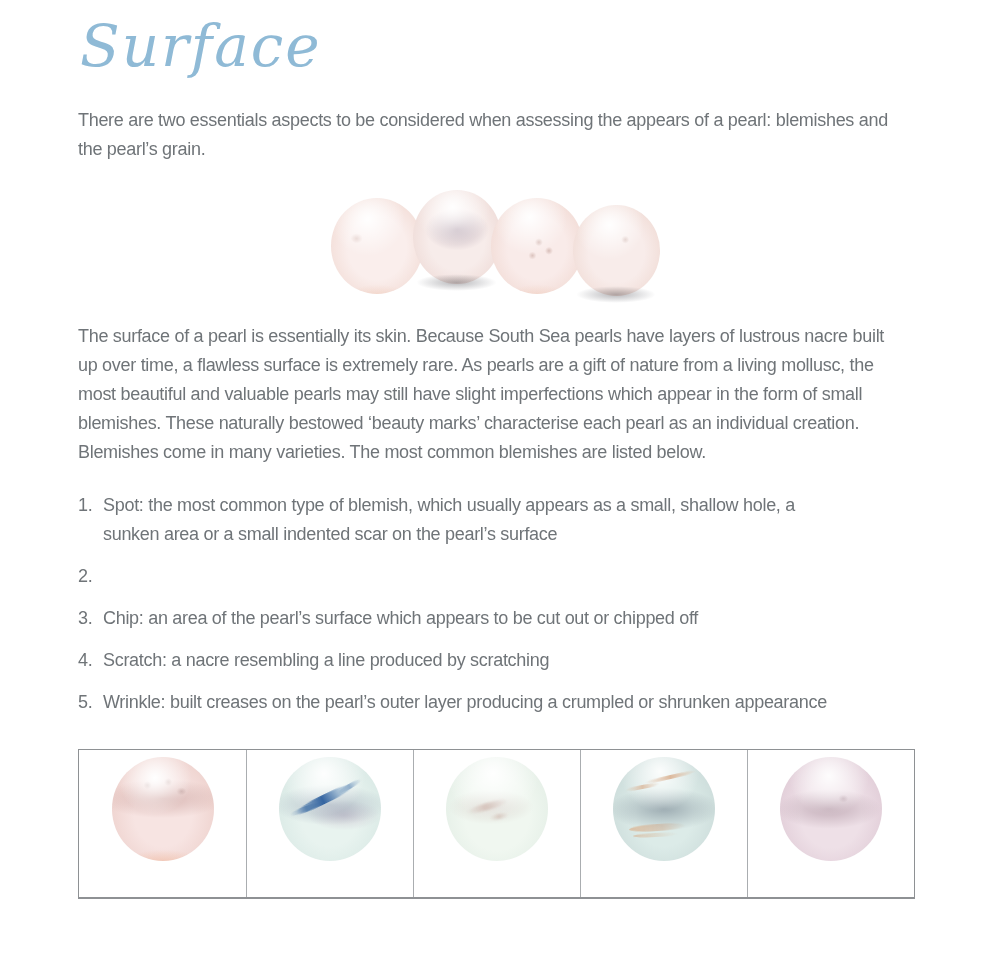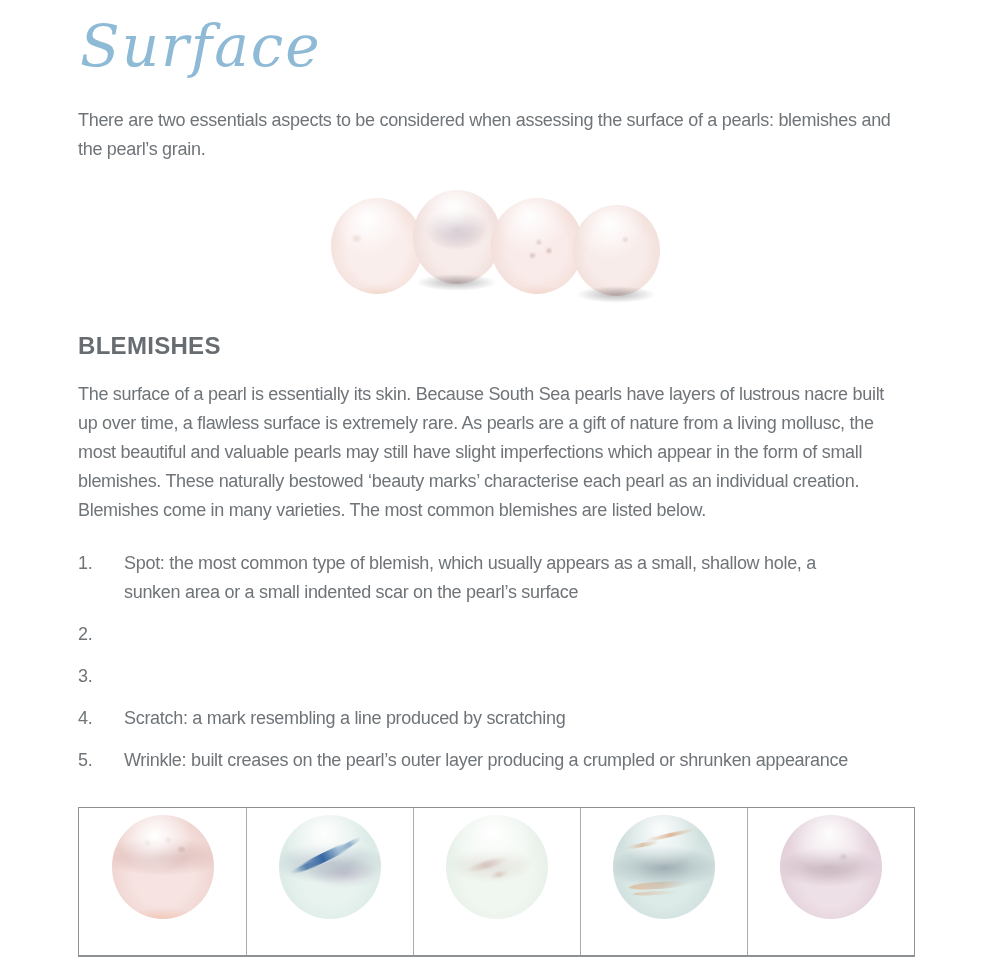--- a/index.html
+++ b/index.html
@@ -63,21 +63,21 @@
   .section-heading {
     margin:30px 78px 0 78px;
     font-size:24px; font-weight:700; color:#676c71; letter-spacing:.3px;
   }
   .body-par { margin:20px 86px 0 78px; max-width:838px; }
 
   
   .blist { margin:24px 78px 0 78px; }
   .bitem { display:flex; margin-bottom:13px; }
   .bnum { flex:0 0 25px; }
-  .btxt { flex:1; max-width:740px;margin-left:21px; }
+  .btxt { flex:1; max-width:740px; }
 
   
   .examples {
     margin:32px 0 0 78px; width:835px;
     display:grid; grid-template-columns:repeat(5, 1fr);
     border:1px solid #8e9194; border-bottom-width:2px;
     background:#ffffff;
   }
   .cell {
     position:relative; height:147px;
@@ -139,47 +139,47 @@
     radial-gradient(5px 4px at 62% 40%, rgba(160,130,140,.45) 0%, rgba(160,130,140,0) 100%),
     radial-gradient(ellipse at 50% 55%, #eee0e7 42%, #e3d0da 72%, #d7c2cf 100%); }
 </style>
 </head>
 <body>
 
 <div class="page">
 
   <div class="title">Surface</div>
 
-  <p class="copy intro">There are two essentials aspects to be considered when assessing the surface of a pearls: blemishes and the pearl’s grain.</p>
+  <p class="copy intro">There are two essentials aspects to be considered when assessing the appears of a pearl: blemishes and the pearl’s grain.</p>
 
   <div class="banner">
     <div class="pearl pl pl-a"></div>
     <div class="pearl pl pl-b"></div>
     <div class="pearl pl pl-c"></div>
     <div class="pearl pl pl-d"></div>
   </div>
 
-  <h2 class="section-heading">BLEMISHES</h2>
 
   <p class="copy body-par">The surface of a pearl is essentially its skin. Because South Sea pearls have layers of lustrous nacre built up over time, a flawless surface is extremely rare. As pearls are a gift of nature from a living mollusc, the most beautiful and valuable pearls may still have slight imperfections which appear in the form of small blemishes. These naturally bestowed ‘beauty marks’ characterise each pearl as an individual creation. Blemishes come in many varieties. The most common blemishes are listed below.</p>
 
   <div class="blist copy">
     <div class="bitem">
       <span class="bnum">1.</span>
       <span class="btxt">Spot: the most common type of blemish, which usually appears as a small, shallow hole, a sunken area or a small indented scar on the pearl’s surface</span>
     </div>
     <div class="bitem">
       <span class="bnum">2.</span>
     </div>
     <div class="bitem">
       <span class="bnum">3.</span>
+      <span class="btxt">Chip: an area of the pearl’s surface which appears to be cut out or chipped off</span>
     </div>
     <div class="bitem">
       <span class="bnum">4.</span>
-      <span class="btxt">Scratch: a mark resembling a line produced by scratching</span>
+      <span class="btxt">Scratch: a nacre resembling a line produced by scratching</span>
     </div>
     <div class="bitem">
       <span class="bnum">5.</span>
       <span class="btxt">Wrinkle: built creases on the pearl’s outer layer producing a crumpled or shrunken appearance</span>
     </div>
   </div>
 
   <div class="examples">
     <div class="cell">
       <div class="pearl pearl-sm p1"></div>

